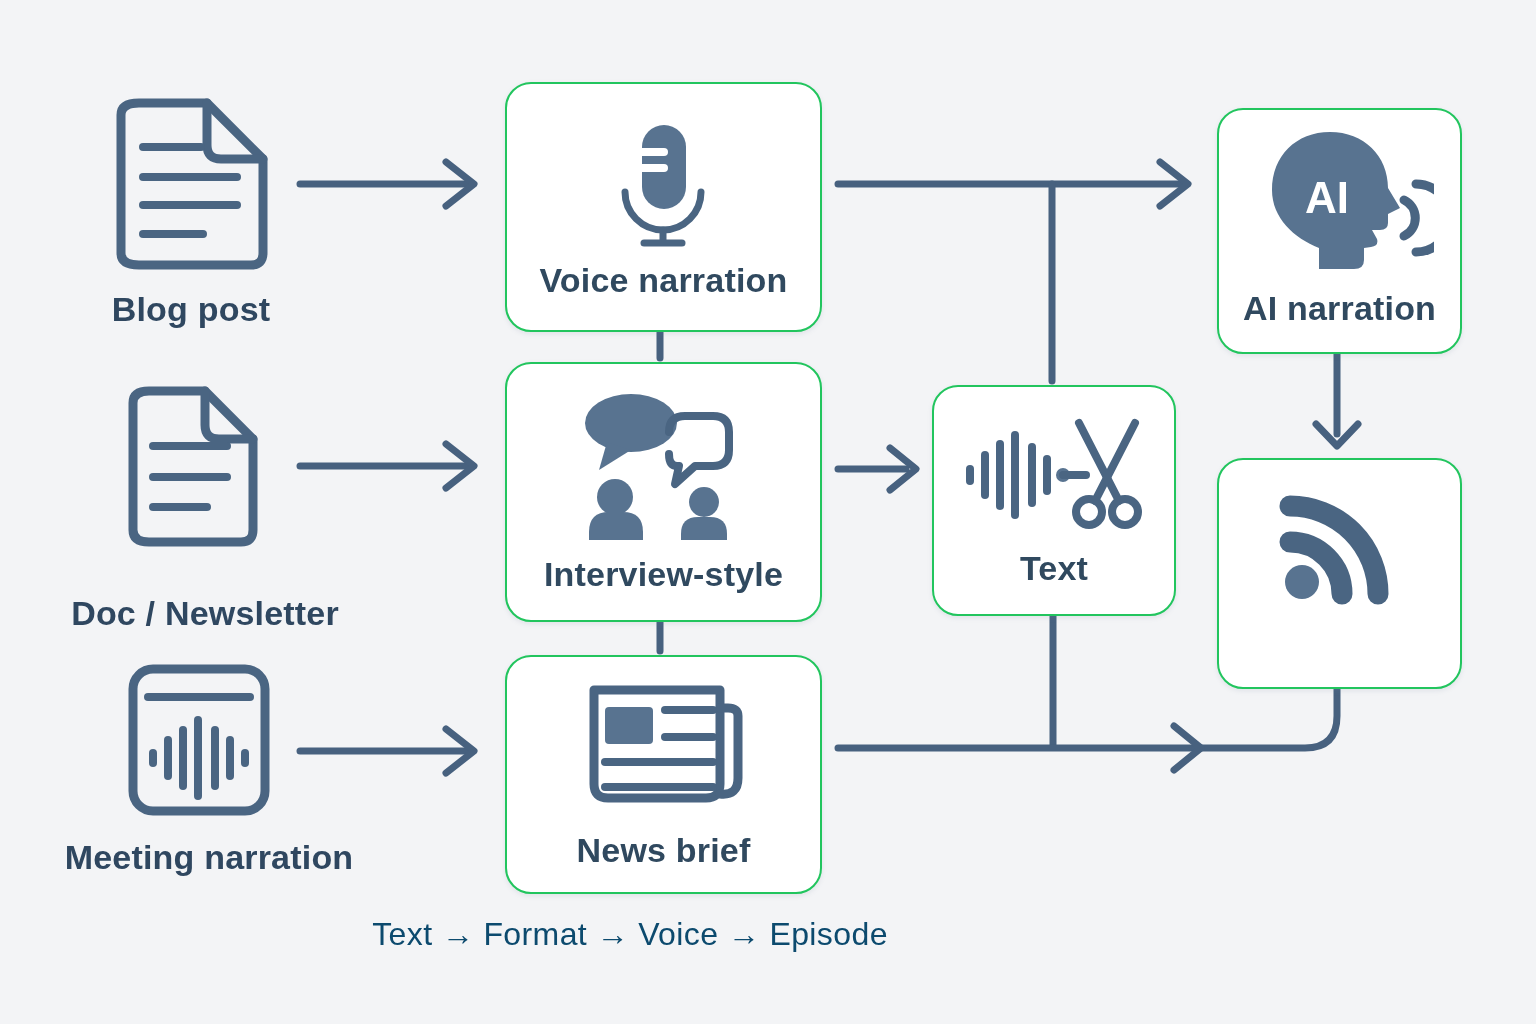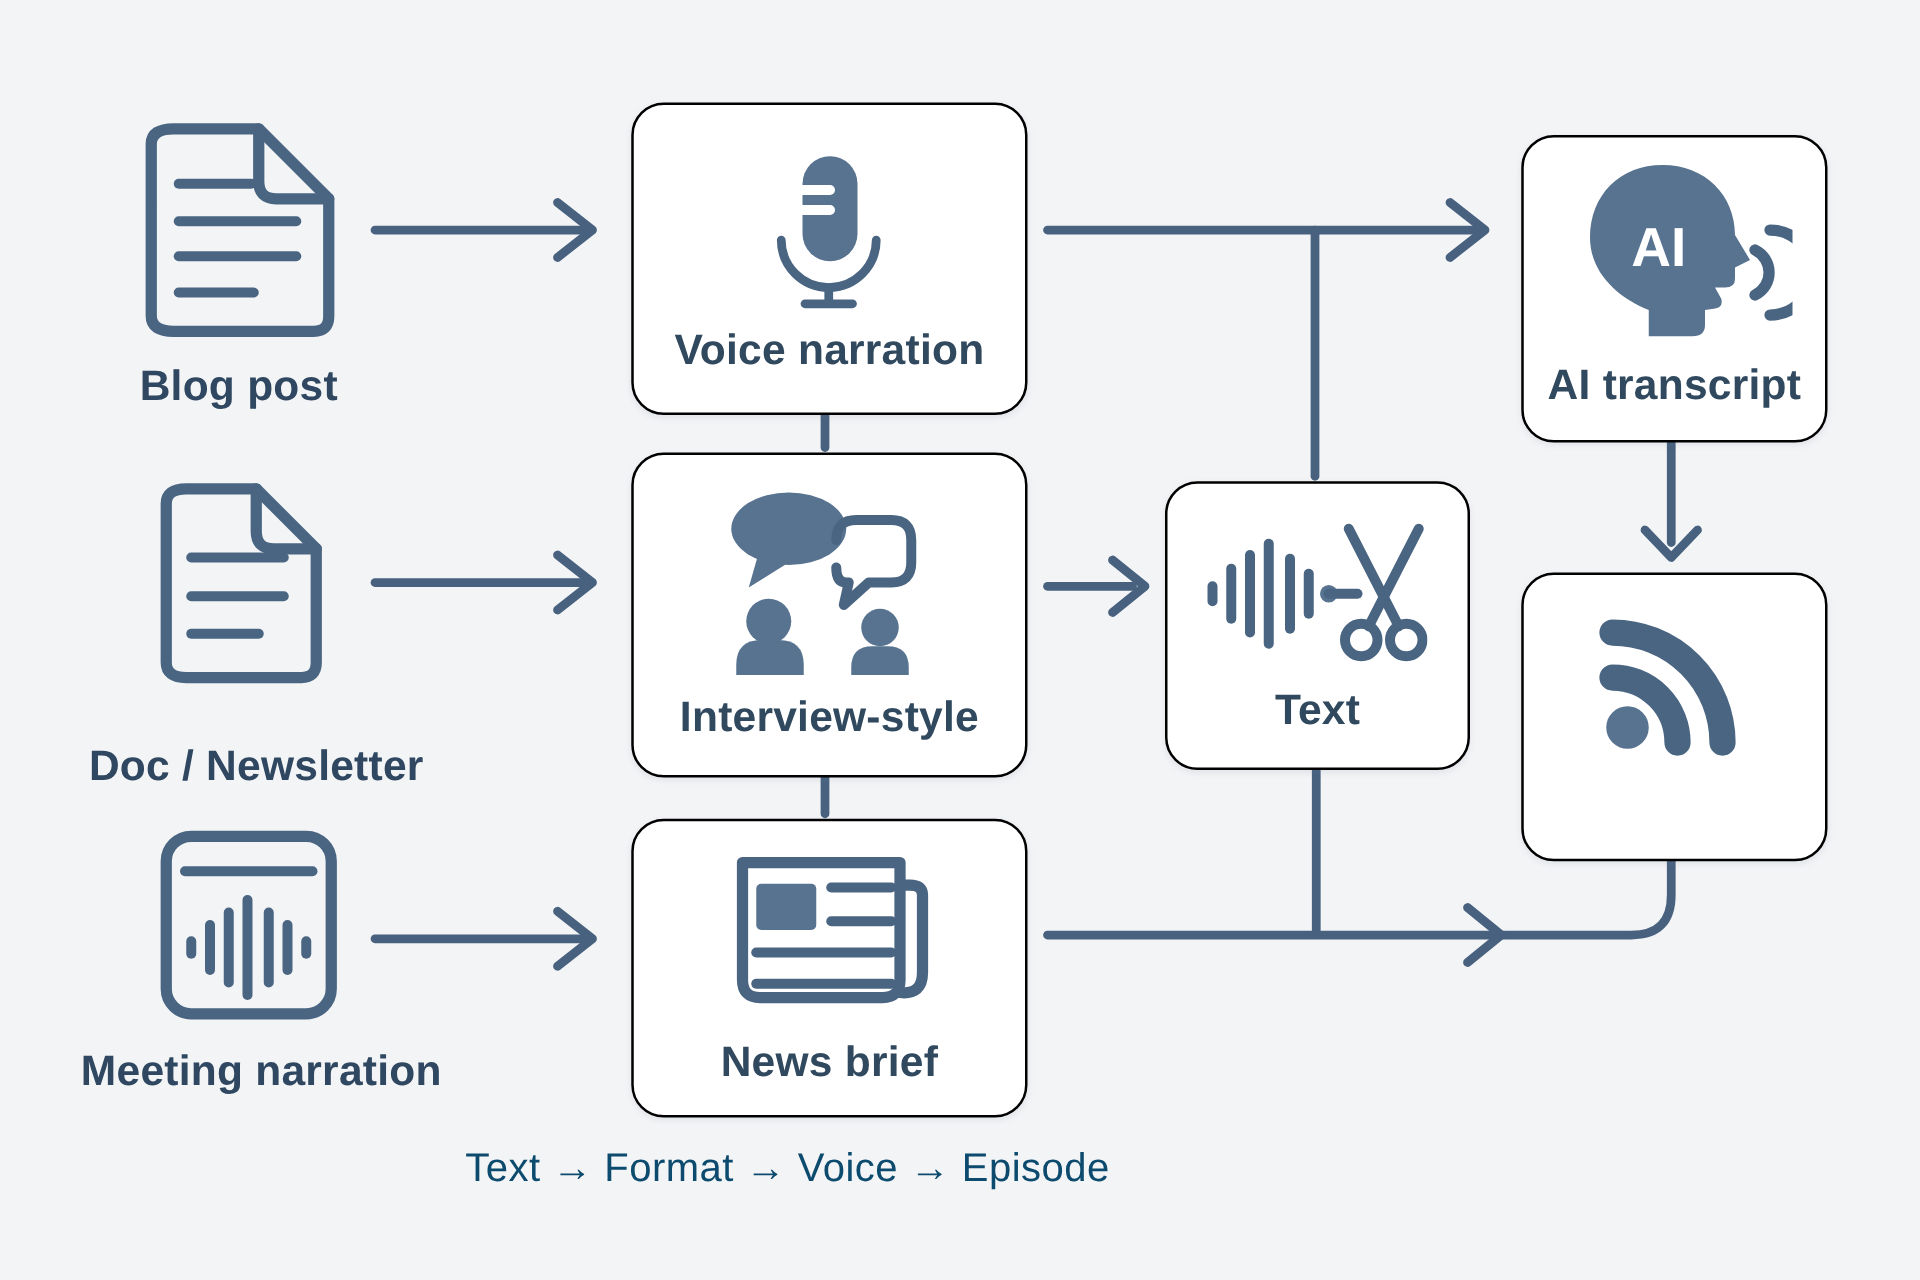--- a/index.html
+++ b/index.html
@@ -5,21 +5,21 @@
   html,body{margin:0;padding:0;background:#e9ebee;}
   .canvas{
     position:relative;width:1536px;height:1024px;overflow:hidden;
     background:#f3f4f6;
     font-family:"Liberation Sans","DejaVu Sans",sans-serif;
   }
   svg{display:block;}
   .connectors{position:absolute;left:0;top:0;}
   .edge{stroke:#47617f;stroke-width:7;fill:none;stroke-linecap:round;stroke-linejoin:round;}
   .node{
-    position:absolute;background:#ffffff;border:2px solid #000000;border-radius:26px;
+    position:absolute;background:#ffffff;border:2px solid #22c55e;border-radius:26px;
     box-shadow:0 2px 5px rgba(110,130,155,.14);
   }
   .node-icon{position:absolute;}
   .node-label{
     position:absolute;left:0;right:0;bottom:24px;text-align:center;
     font-size:34px;font-weight:bold;color:#30495f;letter-spacing:.2px;
   }
   .src{position:absolute;}
   .src-label{
     position:absolute;width:400px;text-align:center;
@@ -176,21 +176,21 @@
 
   <div class="node" style="left:1217px;top:108px;width:241px;height:242px;">
     <svg class="node-icon" style="left:45px;top:18px;" width="170" height="146" viewBox="0 0 170 146">
       <path class="ic-fill" d="M66,4 C100,4 124,28 124,60 L136,80 L124,86 L124,95 Q124,102 116,102 L108,102
                L113,111 Q115,118 107,119 L100,120 L100,132 Q100,141 90,141 L55,141 L55,120
                C30,110 8,90 8,62 C8,28 32,4 66,4 Z"></path>
       <text x="63" y="85" text-anchor="middle" font-size="44" font-weight="bold" fill="#ffffff" font-family="Liberation Sans, DejaVu Sans, sans-serif">AI</text>
       <path class="ic-stroke" stroke-width="9" d="M140,72 A20,20 0 0 1 140,108"></path>
       <path class="ic-stroke" stroke-width="9" d="M152,56 A34,34 0 0 1 152,124"></path>
     </svg>
-    <div class="node-label" style="bottom:24px;">AI transcript</div>
+    <div class="node-label" style="bottom:24px;">AI narration</div>
   </div>
 
   <div class="node" style="left:1217px;top:458px;width:241px;height:227px;">
     <svg class="node-icon" style="left:51px;top:22px;" width="135" height="130" viewBox="0 0 135 130">
       <circle class="ic-fill" cx="32" cy="100" r="17"></circle>
       <path class="ic-stroke" stroke="#587390" stroke-width="21" d="M20,60 A52,52 0 0 1 72,112"></path>
       <path class="ic-stroke" stroke="#587390" stroke-width="21" d="M20,24 A88,88 0 0 1 108,112"></path>
     </svg>
   </div>
 

